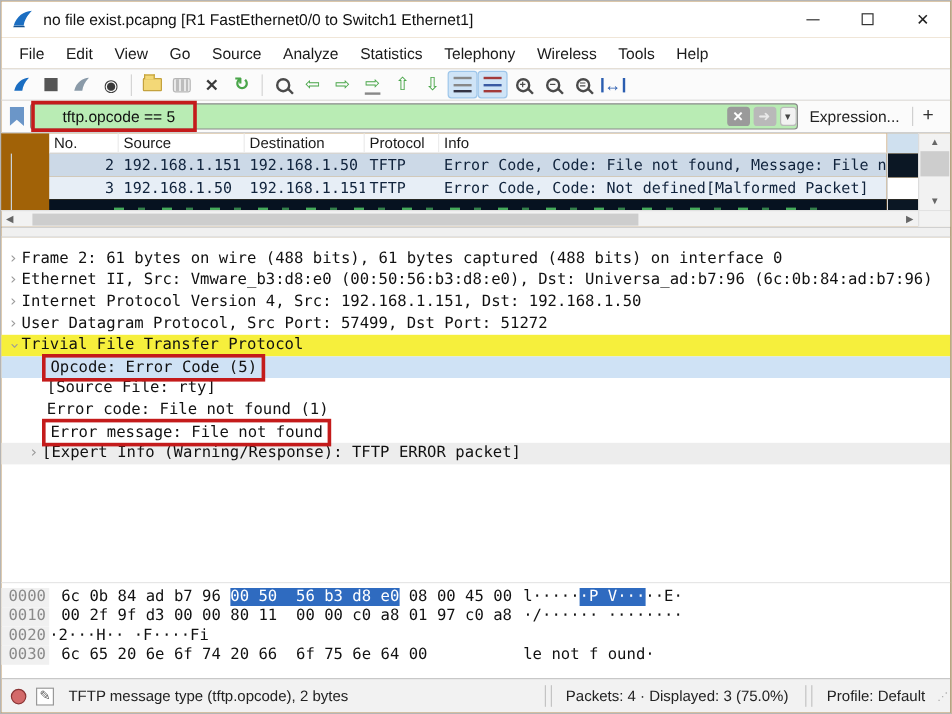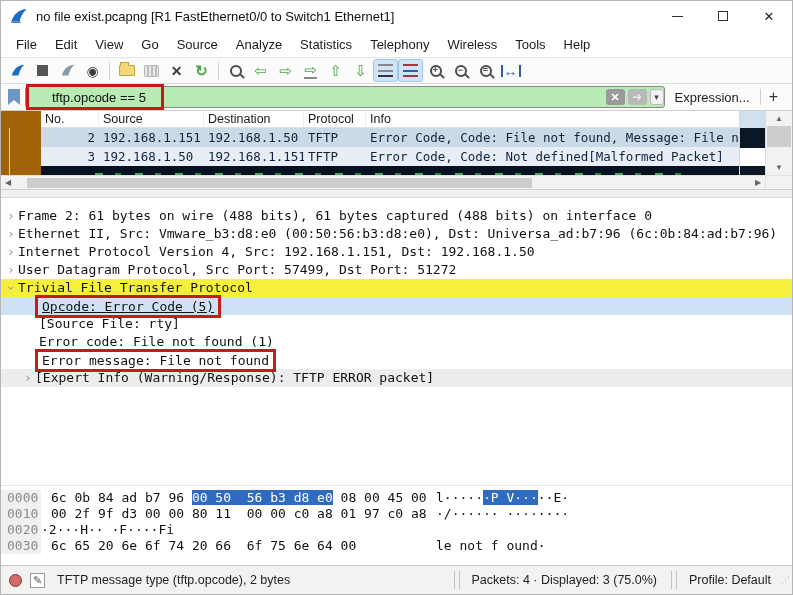--- a/index.html
+++ b/index.html
@@ -89,21 +89,21 @@
   .hcorner { width:27px; height:100%; background:#f2f2f2; border-left:1px solid #e0e0e0; flex:0 0 auto; }
   .pane-gap { height:8px; background:#f0f0f0; border-bottom:1px solid #d8d8d8; flex:0 0 auto; }
   
   .details { flex:1 1 auto; background:#fff; padding-top:9px; overflow:hidden; font-family:"DejaVu Sans Mono", monospace; font-size:13px; color:#111; }
   .drow { height:18px; line-height:18px; display:flex; align-items:center; white-space:nowrap; }
   .chev { width:14px; text-align:center; color:#9a9a9a; font-size:13px; flex:0 0 auto; margin-left:3px; }
   .chev.open { transform: rotate(90deg); }
   .indent1 { margin-left:38px; }
   .indent2 { margin-left:20px; }
   .d-yellow { background:#f6ef3c; }
-  .d-blue { background:#cfe2f5;text-decoration:underline; }
+  .d-blue { background:#cfe2f5; }
   .d-gray { background:#ededed; }
   .red-box { border:3px solid #c41b1b; padding:0 4px; margin:-3px 0 -3px -4px; display:inline-block; line-height:17px; position:relative; z-index:2; background:transparent; }
   
   .hexpane { flex:0 0 auto; height:80px; background:#fff; border-top:1px solid #e6e6e6; padding-top:4px; font-family:"DejaVu Sans Mono", monospace; font-size:13px; }
   .hexrow { display:flex; height:16px; line-height:16px; white-space:pre; }
   .h-off { width:40px; color:#8a8a8a; background:#f0f0f0; padding-left:6px; flex:0 0 auto; }
   .h-hex { width:395px; padding-left:10px; color:#111; flex:0 0 auto; }
   .h-ascii { color:#111; }
   .hl { background:#2f6bc0; color:#fff; }
   

